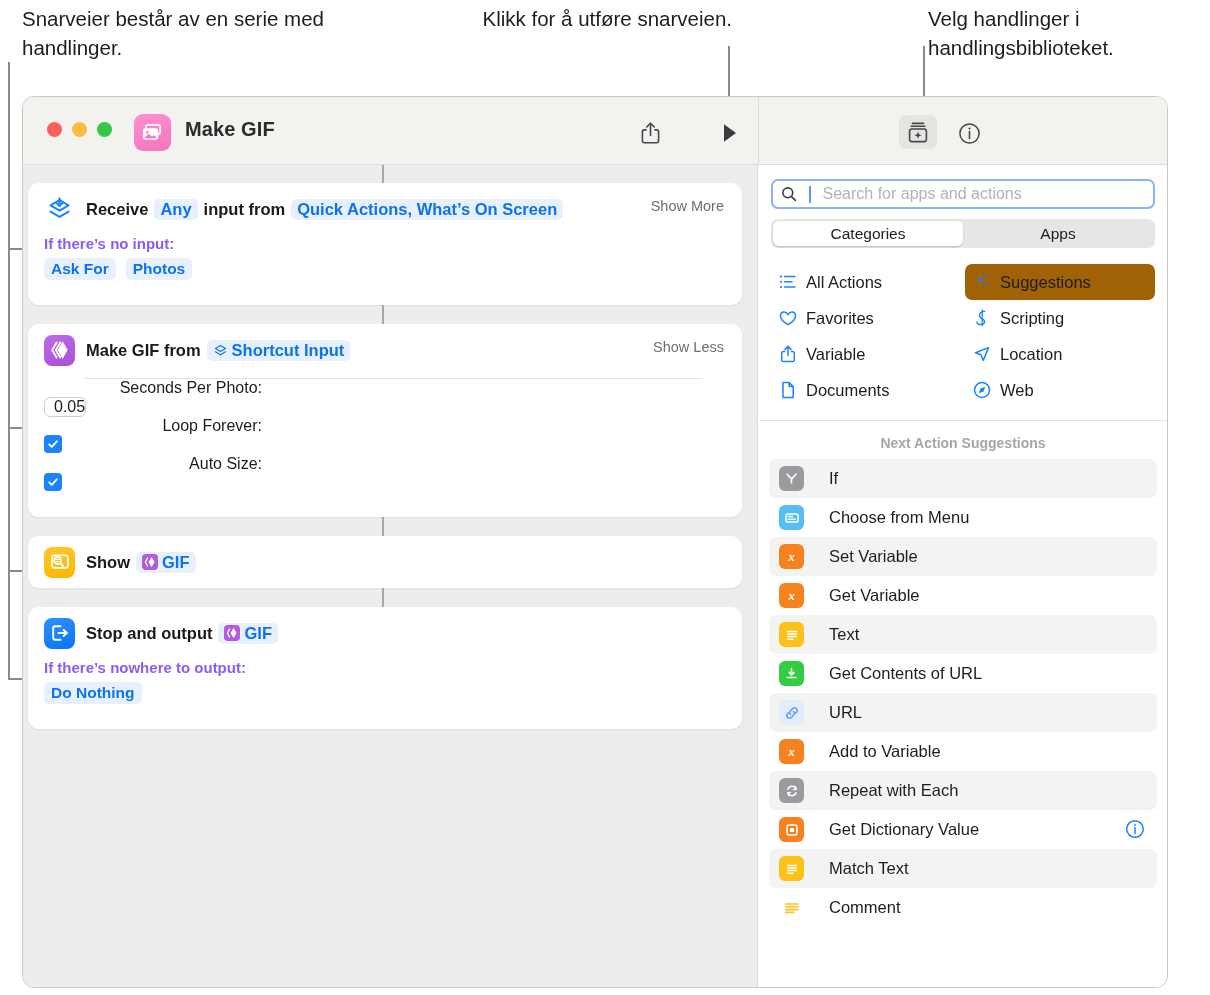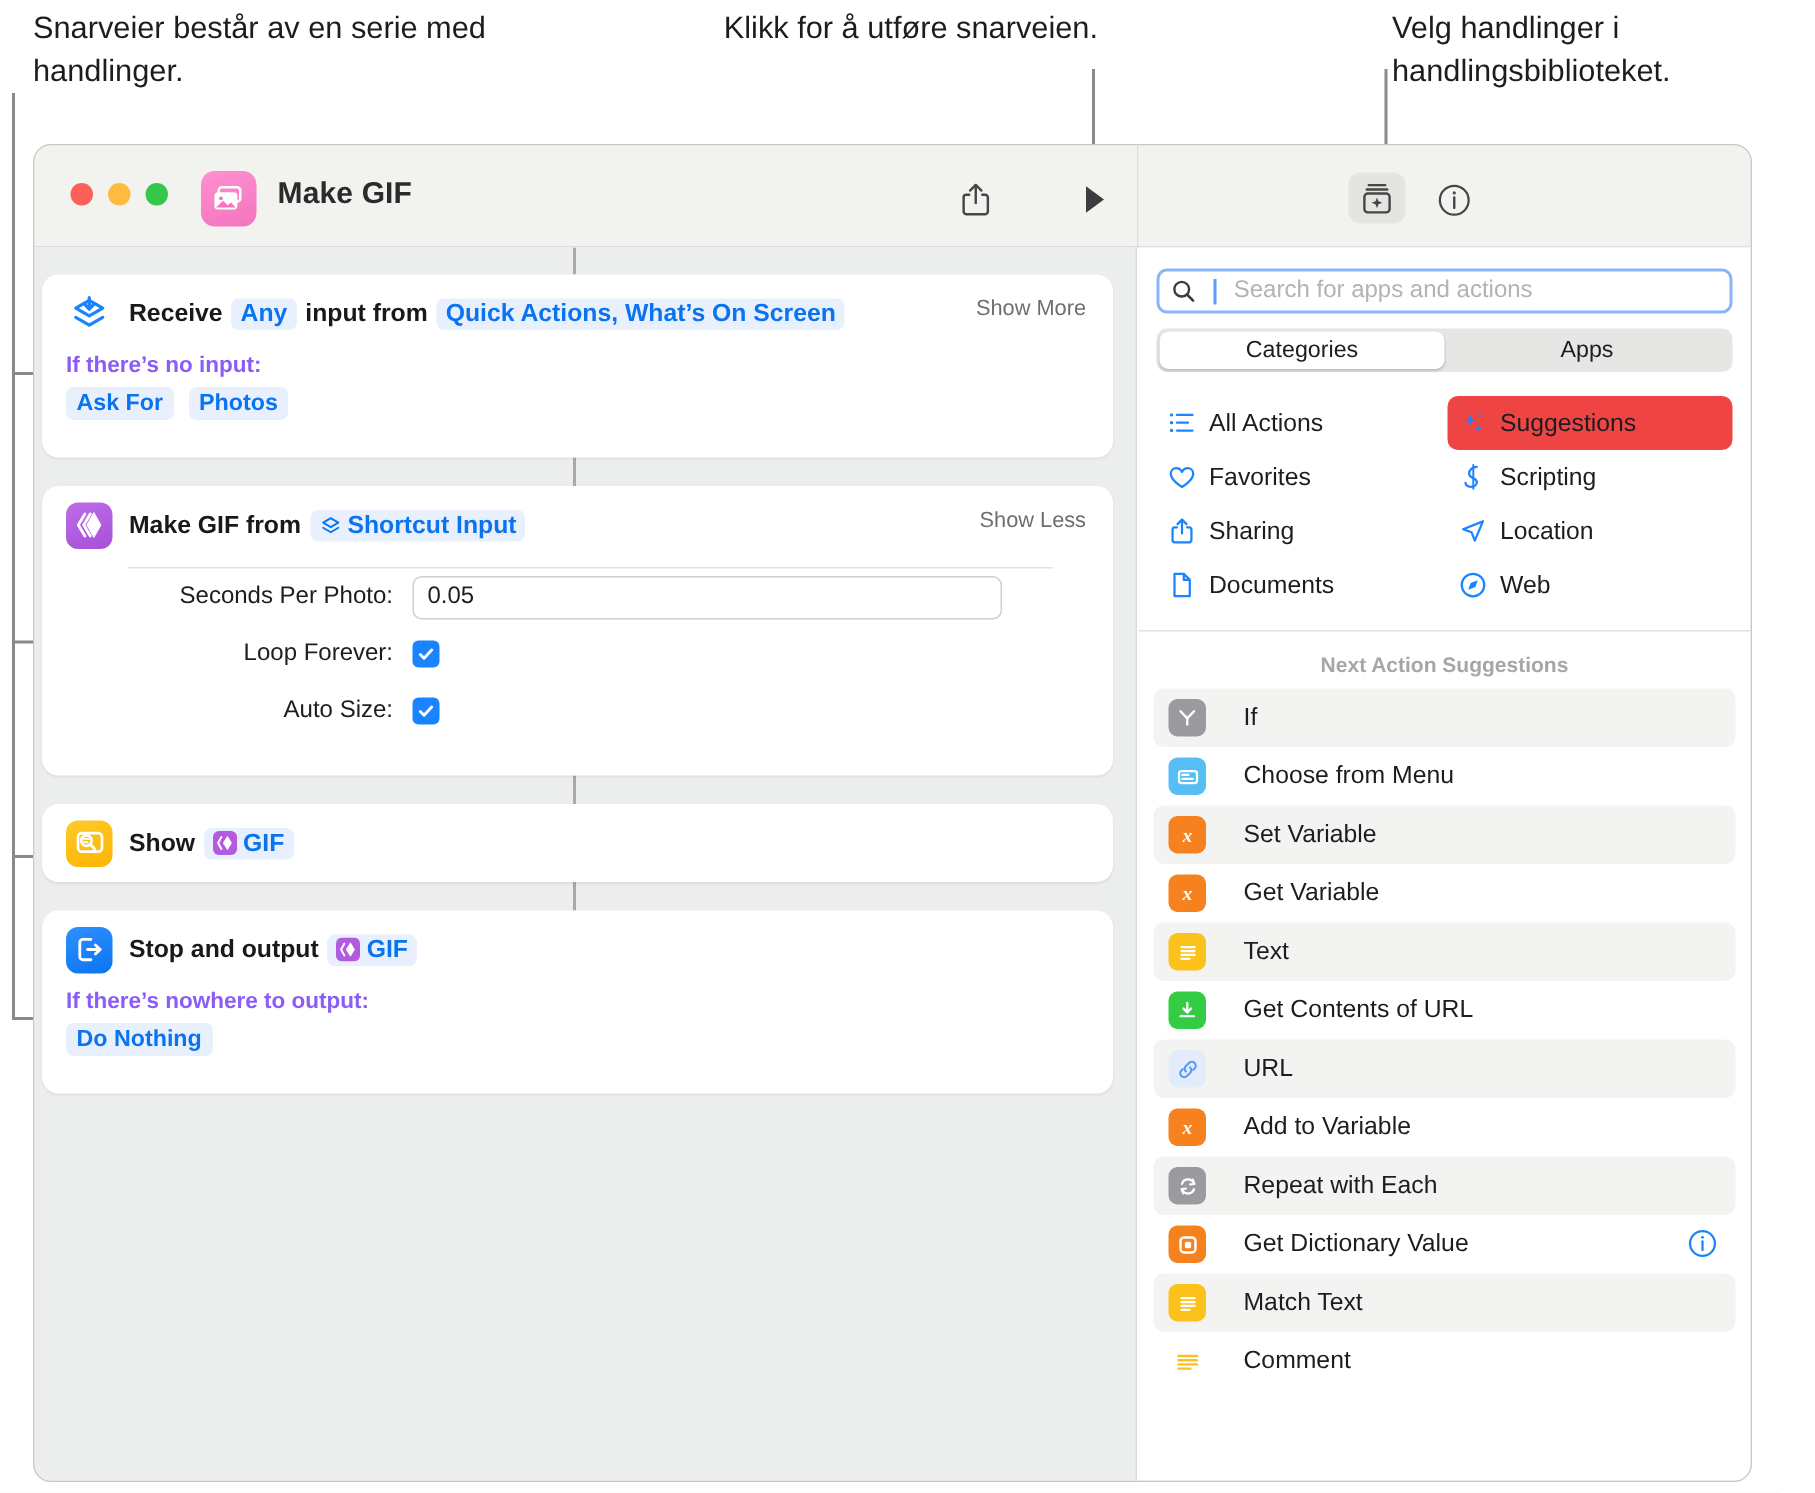--- a/index.html
+++ b/index.html
@@ -65,21 +65,21 @@
          border-radius:5px;padding:1px 6px;font-weight:700;font-size:16.5px;margin-right:6px;}
   .showtoggle{position:absolute;right:18px;top:15px;font-size:14.5px;color:#6e6e73;font-weight:400;}
 
   .card-sub{font-size:15px;font-weight:700;color:#8b5cf6;padding:0 16px;}
   .pillrow{display:flex;gap:10px;padding:6px 16px 14px 16px;}
   .pill{background:#e9f0fd;color:#0a74f0;font-weight:700;font-size:15.5px;border-radius:5px;
         padding:2px 7px;}
 
   .hr{height:1px;background:#e3e3e1;margin:2px 40px 0 57px;}
 
-  .formrow{display:flex;align-items:center;height:38px;padding:0 16px;}
+  .formrow{display:flex;align-items:flex-start;height:38px;padding:0 16px;flex-direction:column;}
   .flabel{width:218px;text-align:right;font-size:16px;color:#1d1d1f;padding-right:13px;}
   .ftext{flex:1;height:27px;border:1px solid #cfcfcd;border-radius:6px;background:#fff;
          display:flex;align-items:center;padding-left:9px;font-size:16px;color:#1d1d1f;
          margin-right:58px;}
   .cbox{width:18px;height:18px;border-radius:4px;background:#1a84ff;display:flex;
         align-items:center;justify-content:center;}
 
   
   .rightpane{position:absolute;left:736px;top:68px;right:0;bottom:0;background:#fff;
              box-sizing:border-box;}
@@ -92,21 +92,21 @@
 
   .segwrap{padding:10px 12px 0 12px;}
   .seg{height:29px;background:#e6e6e4;border-radius:7px;display:flex;padding:2px;box-sizing:border-box;}
   .segbtn{flex:1;display:flex;align-items:center;justify-content:center;font-size:15.5px;
           color:#1d1d1f;border-radius:6px;}
   .segbtn.active{background:#fff;box-shadow:0 1px 2px rgba(0,0,0,.18);}
 
   .catgrid{display:grid;grid-template-columns:1fr 1fr;padding:16px 12px 12px 12px;
            column-gap:4px;row-gap:0px;border-bottom:1px solid #e2e2e0;}
   .catitem{display:flex;align-items:center;height:36px;border-radius:7px;padding:0 7px;gap:9px;}
-  .catitem.active{background:#ef4444;}
+  .catitem.active{background:#a16207;}
   .catlabel{font-size:16.5px;color:#1d1d1f;}
   .caticon{width:19px;height:19px;flex:0 0 19px;display:flex;align-items:center;justify-content:center;}
 
   .sugtitle{font-size:14px;font-weight:700;color:#a6a6a8;text-align:center;padding:14px 0 8px 0;}
   .suglist{padding:0 10px;}
   .sugrow{display:flex;align-items:center;height:39px;border-radius:7px;padding:0 10px;gap:25px;
           position:relative;}
   .sugrow.alt{background:#f3f3f1;}
   .sugicon{width:25px;height:25px;border-radius:6px;flex:0 0 25px;display:flex;
            align-items:center;justify-content:center;}
@@ -387,21 +387,21 @@
         </div>
 
         <div class="catitem">
           <span class="caticon">
             <svg width="16" height="18" viewBox="0 0 16 18">
               <path d="M8 1.6 V10.6" stroke="#1a84ff" stroke-width="1.5" stroke-linecap="round"></path>
               <path d="M5 4.4 L8 1.4 L11 4.4" stroke="#1a84ff" stroke-width="1.5" fill="none" stroke-linecap="round" stroke-linejoin="round"></path>
               <path d="M4.6 6.6 H3.2 a1.5 1.5 0 0 0-1.5 1.5 V15 a1.5 1.5 0 0 0 1.5 1.5 h9.6 A1.5 1.5 0 0 0 14.3 15 V8.1 a1.5 1.5 0 0 0-1.5-1.5 h-1.4" fill="none" stroke="#1a84ff" stroke-width="1.5" stroke-linecap="round"></path>
             </svg>
           </span>
-          <span class="catlabel">Sharing</span>
+          <span class="catlabel">Variable</span>
         </div>
 
         <div class="catitem">
           <span class="caticon">
             <svg width="18" height="18" viewBox="0 0 18 18">
               <path d="M15.6 2.6 L2.4 7.8 L8 9.8 L10.2 15.4 Z" fill="none" stroke="#1a84ff" stroke-width="1.5" stroke-linejoin="round"></path>
             </svg>
           </span>
           <span class="catlabel">Location</span>
         </div>

